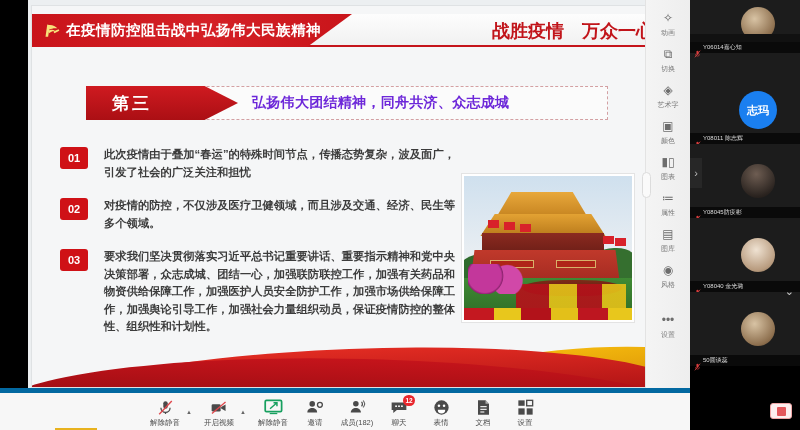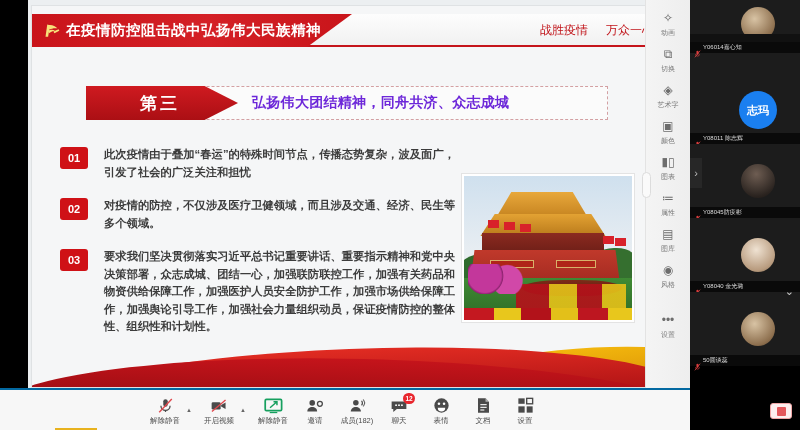--- a/index.html
+++ b/index.html
@@ -45,35 +45,35 @@
     letter-spacing: .5px; margin-left: 34px; white-space: nowrap;
   }
   .party-emblem {
     position: absolute; left: 10px; top: 6px; width: 21px; height: 21px;
   }
   .head-right {
     position: absolute; right: 14px; top: 0; height: 33px;
     display: flex; align-items: center; gap: 18px;
   }
   .head-right span {
-    color: #c1141a; font-size: 12px; font-weight: normal; white-space: nowrap;
+    color: #c1141a; font-size: 18px; font-weight: bold; white-space: nowrap;
   }
 
   
   .section-bar {
     position: absolute; left: 60px; top: 80px; width: 516px; height: 34px;
     border: 1px dashed #d3a0a3;
     background: #fbfbfb;
     display: flex; align-items: center;
   }
   .section-chip {
     position: relative; margin-left: -7px; height: 34px; width: 152px;
     background: linear-gradient(180deg,#cf1a20 0%, #ab0f14 100%);
     clip-path: polygon(0 0, 78% 0, 100% 50%, 78% 100%, 0 100%);
-    display: flex; align-items: center; justify-content: flex-start; padding-left: 28px;
+    display: flex; align-items: center; justify-content: flex-start;
   }
   .section-chip b {
     color: #fff; font-size: 17px; letter-spacing: 3px; margin-left: 26px;
   }
   .section-text {
     color: #6d28d9; font-size: 14px; font-weight: bold;
     margin-left: 14px; white-space: nowrap; letter-spacing: .3px;
   }
 
   
@@ -238,21 +238,21 @@
     color: #bbb; font-size: 11px; display: flex; align-items: center;
     justify-content: center; background: rgba(255,255,255,.05);
   }
   .strip-next {
     position: absolute; right: 6px; bottom: 68px; color: #ccc; font-size: 11px;
   }
 
   
   .bottom-bar {
     position: absolute; left: 0; bottom: 0; width: 690px; height: 42px;
-    background: #f7f7f7; border-top: 2px solid #0369a1;
+    background: #f7f7f7; border-top: 5px solid #0369a1;
     display: flex; align-items: center; justify-content: center;
   }
   .bb-group { display: flex; align-items: flex-end; gap: 0; }
   .bb-item {
     width: 42px; text-align: center; position: relative; cursor: pointer;
     padding-top: 2px;
   }
   .bb-ico { height: 19px; display: flex; align-items: center; justify-content: center; }
   .bb-label { font-size: 7.5px; color: #4d4d4d; display: block; margin-top: 1px; }
   .bb-caret {

